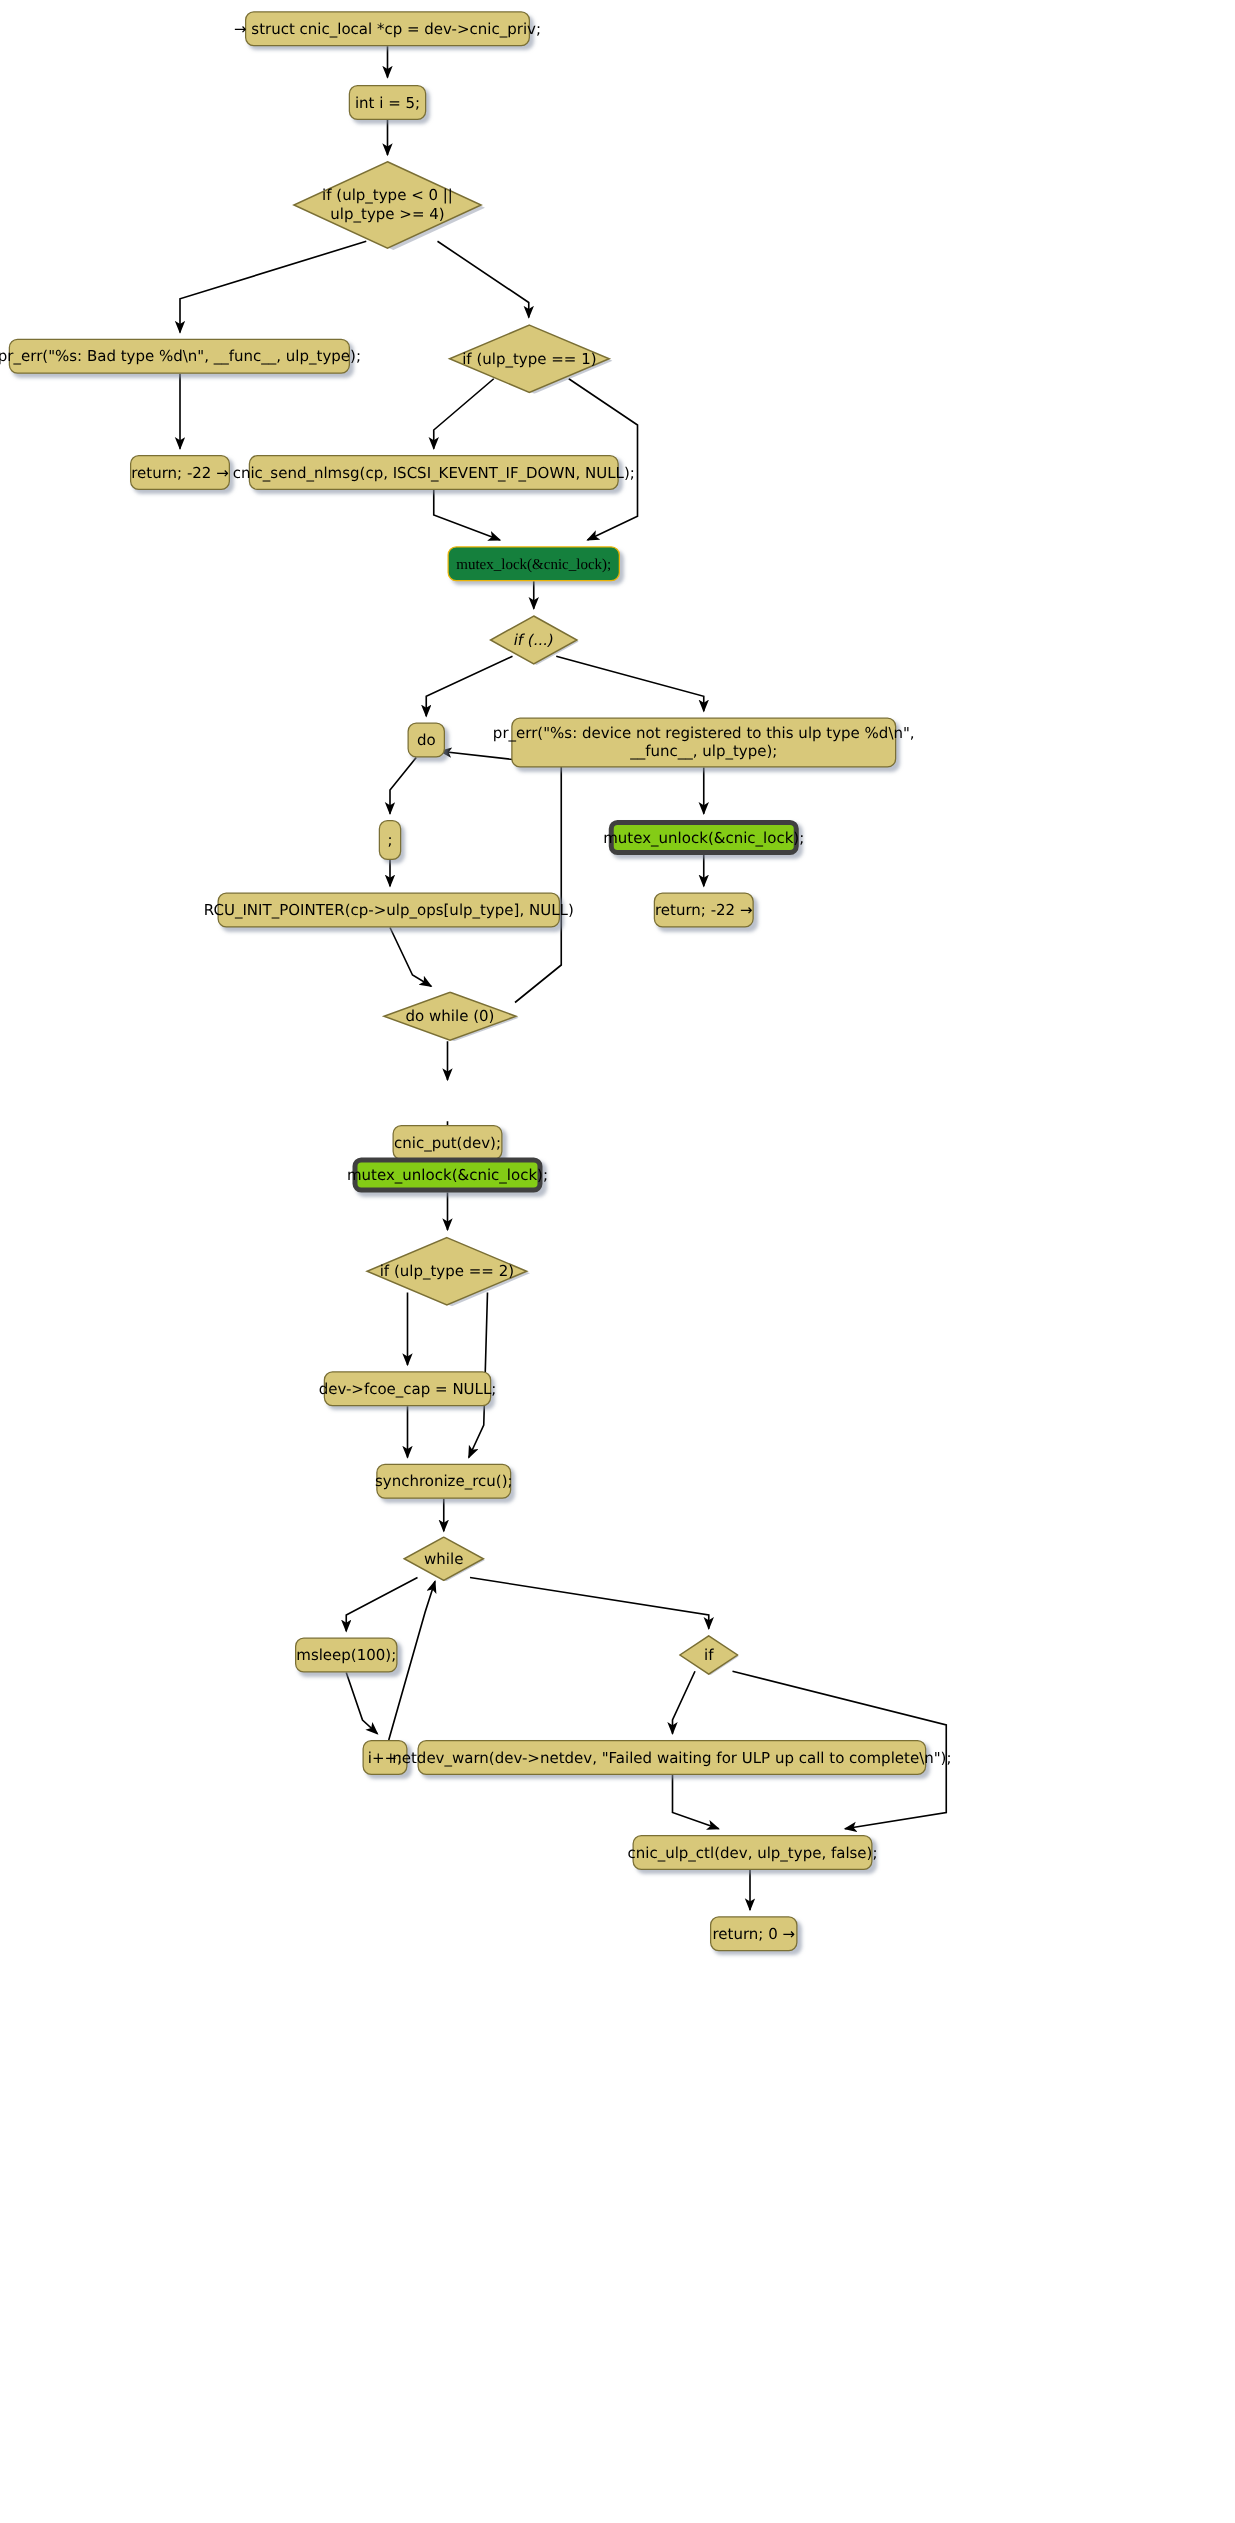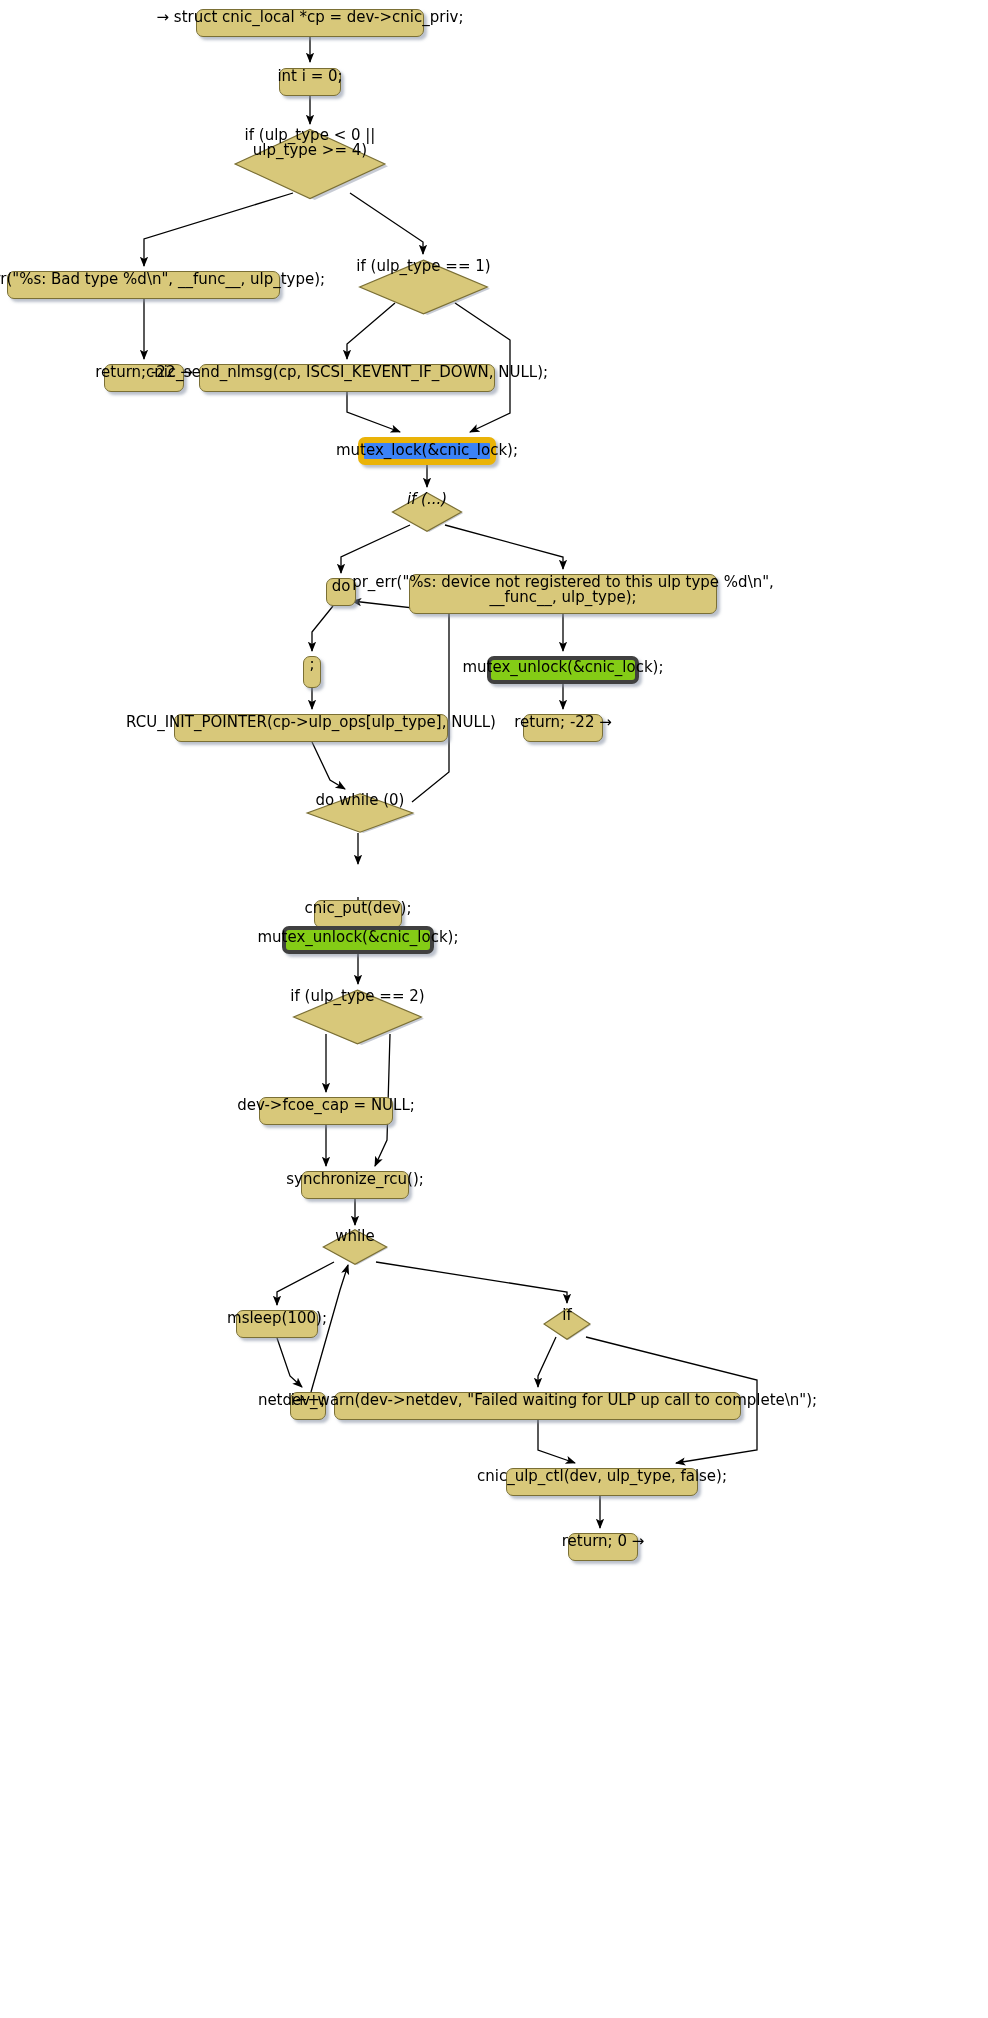--- a/index.html
+++ b/index.html
@@ -22,39 +22,40 @@
     left: 0;
     top: 0;
     width: 988px;
     height: 2018px;
     pointer-events: none;
   }
   .node {
     position: absolute;
     box-sizing: border-box;
     display: flex;
-    align-items: flex-start;
+    align-items: center;
     justify-content: center;
     text-align: center;
-    font-size: 15px;
+    font-size: 12px;
     line-height: 15px;
     color: #000000;
     white-space: pre;
     z-index: 5;
   }
   .node.box {
     background: #d8c87a;
     border: 1px solid #7a6f35;
     border-radius: 7px;
     box-shadow: 3px 3px 3px rgba(130,140,160,0.55);
     padding: 0 8px;
   }
   .node.box.red {
-    background: #3b82f6;
-    border: 6px solid #eab308;
+    background: #15803d;
+    border: 1px solid #eab308;
+    font-family: Liberation Serif, serif;
   }
   .node.box.green {
     background: #84cc16;
     border: 4px solid #404040;
   }
   .node.diamond {
     background: transparent;
     border: none;
     box-shadow: none;
   }
@@ -111,21 +112,21 @@
         <path d="M277,1338 L290,1376 L302,1387" fill="none" stroke="#000000" stroke-width="1.3" marker-end="url(#arrowhead)"></path>
         <path d="M311,1392 L340,1290 L348,1265" fill="none" stroke="#000000" stroke-width="1.3" marker-end="url(#arrowhead)"></path>
         <path d="M556,1337 L538,1376 L538,1387" fill="none" stroke="#000000" stroke-width="1.3" marker-end="url(#arrowhead)"></path>
         <path d="M586,1337 L757,1380 L757,1450 L676,1463" fill="none" stroke="#000000" stroke-width="1.3" marker-end="url(#arrowhead)"></path>
         <path d="M538,1420 L538,1450 L575,1463" fill="none" stroke="#000000" stroke-width="1.3" marker-end="url(#arrowhead)"></path>
         <path d="M600,1496 L600,1528" fill="none" stroke="#000000" stroke-width="1.3" marker-end="url(#arrowhead)"></path>
       </g>
   </svg>
   <div id="node-layer">
       <div class="node box" style="left: 196px; top: 9px; width: 228px; height: 28px;"><span>→ struct cnic_local *cp = dev-&gt;cnic_priv;</span></div>
-      <div class="node box" style="left: 279px; top: 68px; width: 62px; height: 28px;"><span>int i = 0;</span></div>
+      <div class="node box" style="left: 279px; top: 68px; width: 62px; height: 28px;"><span>int i = 5;</span></div>
       <div class="node diamond" style="left: 232px; top: 128px; width: 156px; height: 72px;"><svg class="diamond-shape" viewBox="0 0 100 100" preserveAspectRatio="none">
           <polygon points="53,5 100,53 53,100 5,53" fill="rgba(130,140,160,0.45)"></polygon>
           <polygon points="50,2 98,50 50,98 2,50" fill="#d8c87a" stroke="#7a6f35" stroke-width="1.2" vector-effect="non-scaling-stroke"></polygon>
         </svg><span class="diamond-label">if (ulp_type &lt; 0 ||
 ulp_type &gt;= 4)</span></div>
       <div class="node box" style="left: 7px; top: 271px; width: 273px; height: 28px;"><span>pr_err("%s: Bad type %d\n", __func__, ulp_type);</span></div>
       <div class="node diamond" style="left: 357px; top: 259px; width: 133px; height: 56px;"><svg class="diamond-shape" viewBox="0 0 100 100" preserveAspectRatio="none">
           <polygon points="53,5 100,53 53,100 5,53" fill="rgba(130,140,160,0.45)"></polygon>
           <polygon points="50,2 98,50 50,98 2,50" fill="#d8c87a" stroke="#7a6f35" stroke-width="1.2" vector-effect="non-scaling-stroke"></polygon>
         </svg><span class="diamond-label">if (ulp_type == 1)</span></div>

